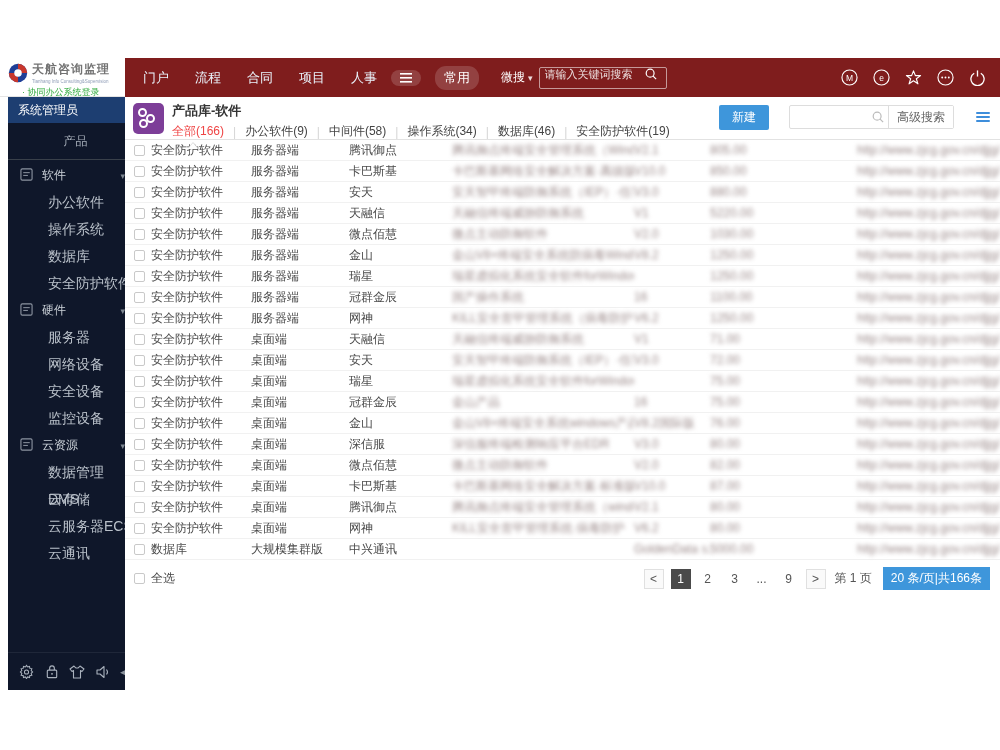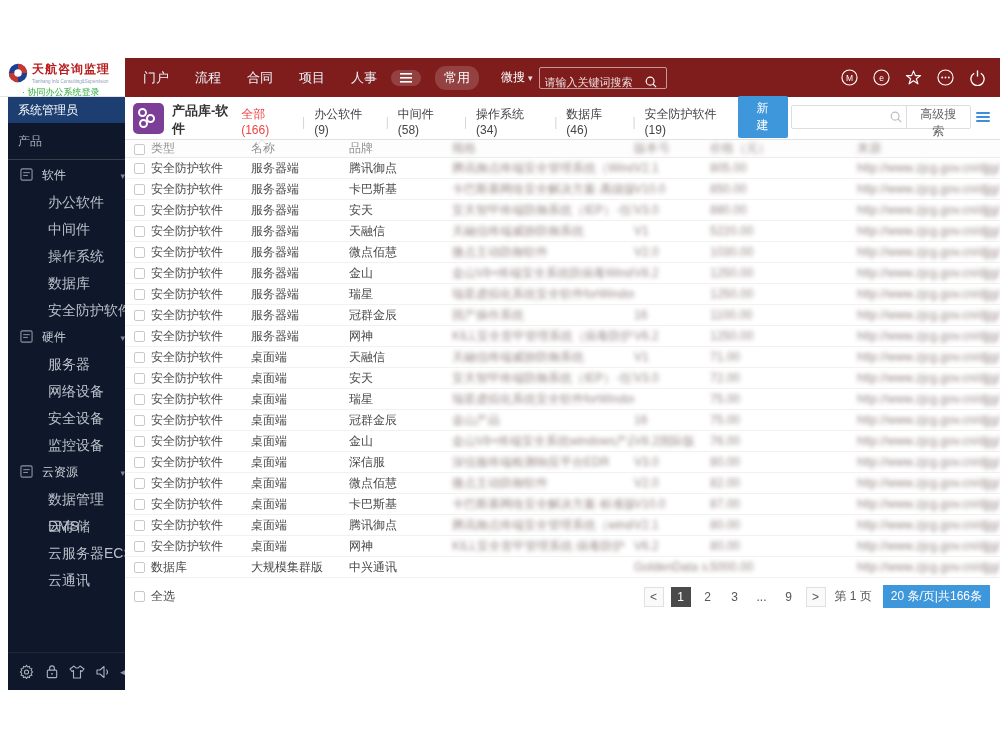--- a/index.html
+++ b/index.html
@@ -5,73 +5,73 @@
   * { margin:0; padding:0; box-sizing:border-box; }
   html,body { width:1000px; height:750px; background:#fff; overflow:hidden;
     font-family:"Liberation Sans","DejaVu Sans",sans-serif; }
   .app { position:relative; width:1000px; height:750px; background:#fff; }
 
   
   .topbar { position:absolute; top:58px; left:0; width:1000px; height:39px; display:flex; }
   .logo-area { width:125px; background:#fff; padding:3px 6px 0 8px; border-bottom:1px solid #e4e4e4; }
   .logo-row { display:flex; align-items:center; gap:4px; }
   .logo-txt { display:flex; flex-direction:column; }
-  .brand-name { font-size:12px; font-weight:bold; color:#b91c1c; letter-spacing:1px; }
+  .brand-name { font-size:12px; font-weight:bold; color:#737373; letter-spacing:1px; }
   .brand-sub { font-size:5px; color:#8d9bb5; transform:scale(.9); transform-origin:left; }
   .login-link { font-size:9px; color:#2faa3c; margin:2px 0 0 14px; }
   .navbar { flex:1; background:#7f1d1d; display:flex; align-items:center; padding:0 10px; color:#fff; }
   .nav-items { display:flex; align-items:center; gap:26px; margin-left:8px; }
   .nav-item { font-size:13px; color:#eaf3fb; cursor:pointer; }
   .nav-box { background:rgba(255,255,255,.16); border-radius:11px; margin-left:14px;
     padding:3px 9px; font-size:13px; display:flex; align-items:center; }
   .wesearch { margin-left:22px; display:flex; align-items:center; font-size:12px; gap:3px; }
   .chev { font-size:9px; opacity:.85; }
-  .top-search { margin-left:6px; display:flex; align-items:flex-end; border:1px solid rgba(255,255,255,.55);
+  .top-search { margin-left:6px; display:flex; align-items:flex-start; border:1px solid rgba(255,255,255,.55);
     border-radius:2px; height:22px; padding:0 5px; width:128px; }
   .top-search input { background:transparent; border:none; outline:none; color:#fff; font-size:11px; width:100px; }
   .top-search input::placeholder { color:rgba(255,255,255,.85); }
   .top-icons { margin-left:auto; display:flex; align-items:center; gap:15px; padding-right:4px; }
   .ticon { width:17px; height:17px; display:flex; align-items:center; justify-content:center; cursor:pointer; }
 
   
   .sidebar { position:absolute; top:97px; left:8px; width:125px; height:593px; background:#0f172a; }
   .role-bar { height:26px; background:#1d3e71; color:#fff; font-size:12px; line-height:26px; padding-left:10px; }
-  .side-section { color:#a7afba; font-size:12px; padding:10px 0 9px 10px; }
+  .side-section { color:#a7afba; font-size:12px; padding:10px 0 9px 10px;text-align:center; }
   .side-divider { border:none; border-top:1px solid #39404a; margin:0 0 2px 0; }
   .grp-head { display:flex; align-items:center; height:27px; padding:0 8px 0 12px; color:#ccd2d9; font-size:12px; cursor:pointer; }
   .grp-head .gicon { margin-right:9px; opacity:.8; }
   .grp-head .gchev { margin-left:auto; color:#7e8792; font-size:9px; }
   .sub-item { height:27px; line-height:27px; padding-left:40px; color:#b9c0c9; font-size:14px; cursor:pointer; }
   .side-footer { position:absolute; bottom:0; left:0; width:125px; height:38px; border-top:1px solid rgba(255,255,255,.07);
     display:flex; align-items:center; justify-content:space-between; padding:0 6px 0 10px; }
   .side-footer .ficon { width:16px; height:16px; display:flex; align-items:center; justify-content:center; cursor:pointer; }
   .collapse-arrow { color:#8a929c; font-size:9px; cursor:pointer; }
 
   
   .main { position:absolute; top:97px; left:125px; width:875px; height:593px; background:#fff; }
   .page-head { height:43px; border-bottom:1px solid #e2e2e2; display:flex; padding:4px 10px 0 8px; position:relative; }
   .app-icon { width:31px; height:31px; border-radius:5px; background:#7d3e98; position:relative; margin-top:2px; flex:none; }
   .app-icon i { position:absolute; border:2px solid #fff; border-radius:50%; background:#7d3e98; }
   .app-icon i:nth-child(1){ width:9px; height:9px; left:5px; top:5px; }
   .app-icon i:nth-child(2){ width:9px; height:9px; left:13px; top:11px; }
   .app-icon i:nth-child(3){ width:9px; height:9px; left:6px; top:16px; }
-  .head-texts { margin-left:8px; display:flex; flex-direction:row; }
+  .head-texts { margin-left:8px; display:flex; flex-direction:column; }
   .page-title { font-size:13px; font-weight:bold; color:#333; margin-top:1px; }
   .filter-tabs { display:flex; align-items:center; margin-top:3px; font-size:12px; }
   .ftab { color:#444; cursor:pointer; position:relative; }
   .ftab.active { color:#ef4444; }
   .ftab.active .notch, .ftab.active .notch2 { display:block; }
   .notch,.notch2 { display:none; position:absolute; left:16px; width:0; height:0;
     border-left:5px solid transparent; border-right:5px solid transparent; }
   .notch { bottom:-8px; border-bottom:6px solid #d9d9d9; }
   .notch2 { bottom:-9px; border-bottom:6px solid #fff; z-index:2; }
   .fsep { color:#d5d5d5; margin:0 9px; }
-  .head-right { margin-left:auto; display:flex; align-items:center; gap:3px; margin-top:4px; height:24px; }
+  .head-right { margin-left:auto; display:flex; align-items:center; gap:20px; margin-top:4px; height:24px; }
   .btn-new { background:#3e96db; color:#fff; border:none; font-size:12px; padding:4px 13px; border-radius:2px; cursor:pointer; }
-  .hsearch { display:flex; align-items:center; border:1px solid #ddd; height:24px; border-radius:2px;padding-left:16px; }
+  .hsearch { display:flex; align-items:center; border:1px solid #ddd; height:24px; border-radius:2px; }
   .hsearch input { border:none; outline:none; width:78px; height:20px; font-size:12px; padding:0 4px; }
   .hsearch .mag { padding:0 4px; display:flex; }
   .btn-adv { background:#fff; border:none; border-left:1px solid #ddd; height:22px; color:#666; font-size:12px; padding:0 8px; cursor:pointer; }
   .list-icon { display:flex; flex-direction:column; gap:2px; cursor:pointer; margin-left:2px; }
   .list-icon span { display:block; width:14px; height:2px; background:#3e8edb; border-radius:1px; }
 
   
   .thead { display:flex; height:18px; align-items:center; color:#909090; font-size:12px; border-bottom:1px solid #ececec; background:#fdfdfd; }
   .trow { display:flex; height:21px; align-items:center; font-size:12px; color:#4a4a4a; border-bottom:1px solid #f1f1f1; }
   .cell { overflow:hidden; white-space:nowrap; text-overflow:clip; padding-right:6px; }
@@ -189,21 +189,20 @@
         <div class="grp-head">
           <span class="gicon"><svg width="13" height="13" viewBox="0 0 14 14">
               <rect x="1" y="1" width="12" height="12" rx="1.5" fill="none" stroke="#aab2bd" stroke-width="1.2"></rect>
               <line x1="3.5" y1="5" x2="10.5" y2="5" stroke="#aab2bd" stroke-width="1.1"></line>
               <line x1="3.5" y1="8" x2="8.5" y2="8" stroke="#aab2bd" stroke-width="1.1"></line>
             </svg></span>
           <span>软件</span>
           <span class="gchev">▾</span>
         </div>
         <div class="sub-item">办公软件</div>
-        <div class="sub-item">中间件</div>
         <div class="sub-item">操作系统</div>
         <div class="sub-item">数据库</div>
         <div class="sub-item">安全防护软件</div>
         <div class="grp-head">
           <span class="gicon"><svg width="13" height="13" viewBox="0 0 14 14">
               <rect x="1" y="1" width="12" height="12" rx="1.5" fill="none" stroke="#aab2bd" stroke-width="1.2"></rect>
               <line x1="3.5" y1="5" x2="10.5" y2="5" stroke="#aab2bd" stroke-width="1.1"></line>
               <line x1="3.5" y1="8" x2="8.5" y2="8" stroke="#aab2bd" stroke-width="1.1"></line>
             </svg></span>
           <span>硬件</span>
@@ -292,30 +291,20 @@
           <button class="btn-adv">高级搜索</button>
         </div>
         <span class="list-icon">
             <span></span>
             <span></span>
             <span></span>
           </span>
       </div>
     </div>
 
-    <div class="thead" id="table-head">
-        <div class="cell c-check"><span class="checkbox"></span></div>
-        <div class="cell c-type">类型</div>
-        <div class="cell c-name">名称</div>
-        <div class="cell c-brand">品牌</div>
-        <div class="cell c-spec blur">规格</div>
-        <div class="cell c-ver blur">版本号</div>
-        <div class="cell c-price blur">价格（元）</div>
-        <div class="cell c-src blur">来源</div>
-      </div>
     <div id="table-body">
         <div class="trow">
           <div class="cell c-check"><span class="checkbox"></span></div>
           <div class="cell c-type">安全防护软件</div>
           <div class="cell c-name">服务器端</div>
           <div class="cell c-brand">腾讯御点</div>
           <div class="cell c-spec blur">腾讯御点终端安全管理系统（Windows版）</div>
           <div class="cell c-ver blur">V2.1</div>
           <div class="cell c-price blur">805.00</div>
           <div class="cell c-src blur">http://www.zjcg.gov.cn/djjg/</div>

